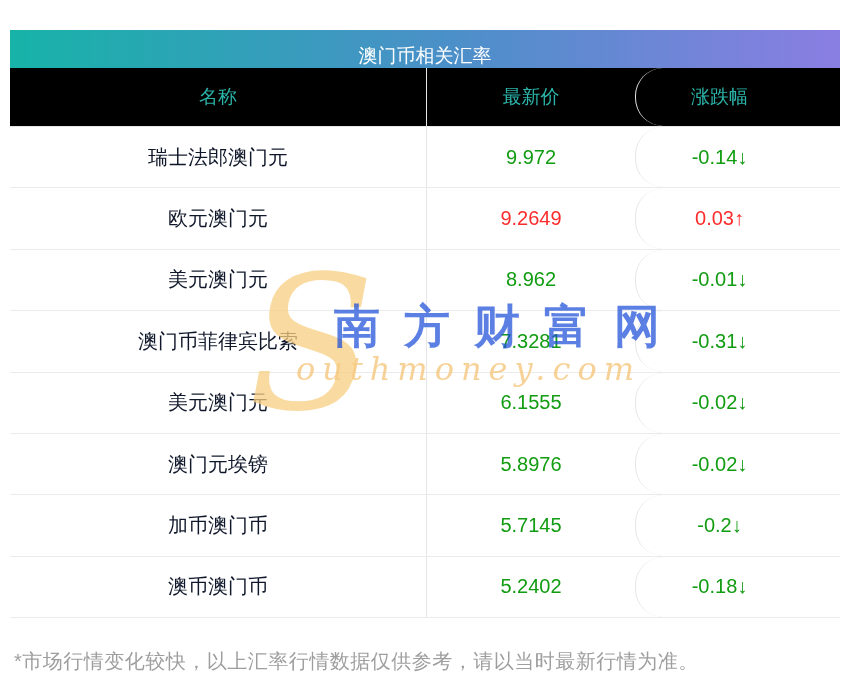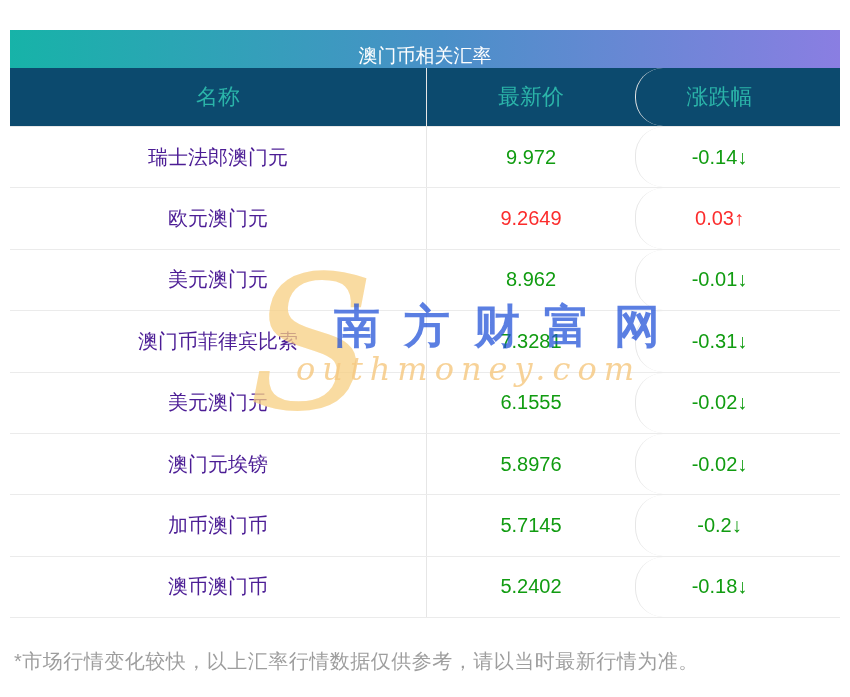--- a/index.html
+++ b/index.html
@@ -22,43 +22,43 @@
     text-align: center;
     color: #ffffff;
     font-size: 19px;
     background: linear-gradient(90deg, #17b3a8 0%, #4a90c8 52%, #8a7ee2 100%);
   }
 
   .head-row {
     display: flex;
     height: 59px;
     align-items: center;
-    background: #0c4a6e;
+    background: #000000;
     color: #2bb4a9;
-    font-size: 22px;
+    font-size: 19px;
     border-bottom: 1px solid #e8e8e8;
   }
 
   .col-name   { width: 416px; text-align: center; }
   .col-price  { width: 209px; text-align: center; border-left: 1px solid #e6e6e6; align-self: stretch;
                 display: flex; align-items: center; justify-content: center; }
   .col-change { width: 168px; text-align: center; border-left: 1px solid #e6e6e6; align-self: stretch;
                 display: flex; align-items: center; justify-content: center; border-radius: 28px; }
 
   .body-rows { height: 491px; display: flex; flex-direction: column; }
 
   .row {
     flex: 1;
     display: flex;
     align-items: center;
     border-bottom: 1px solid #ebebeb;
     font-size: 20px;
     background: transparent;
   }
-  .row .col-name { color: #4c1d95; }
+  .row .col-name { color: #0f172a; }
 
   .val.up   { color: #fb2c2c; }
   .val.down { color: #119c11; }
 
   .footnote {
     position: absolute;
     left: 14px; top: 648px;
     font-size: 20px;
     color: #9e9e9e;
     letter-spacing: 0.5px;

